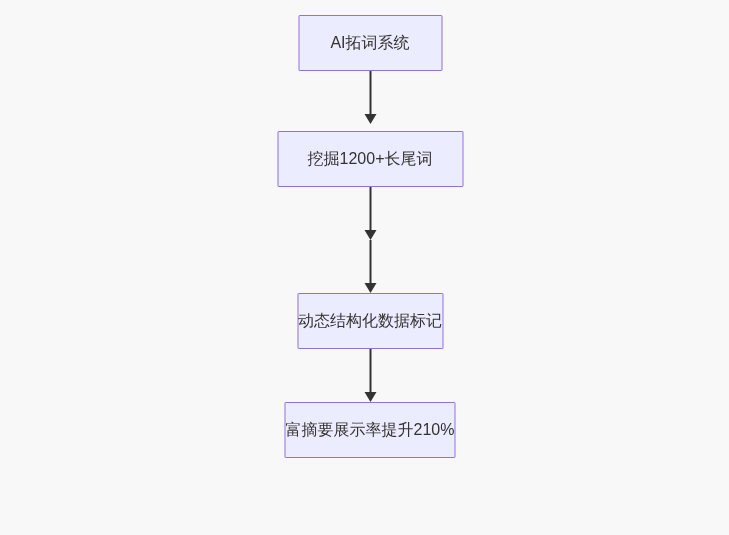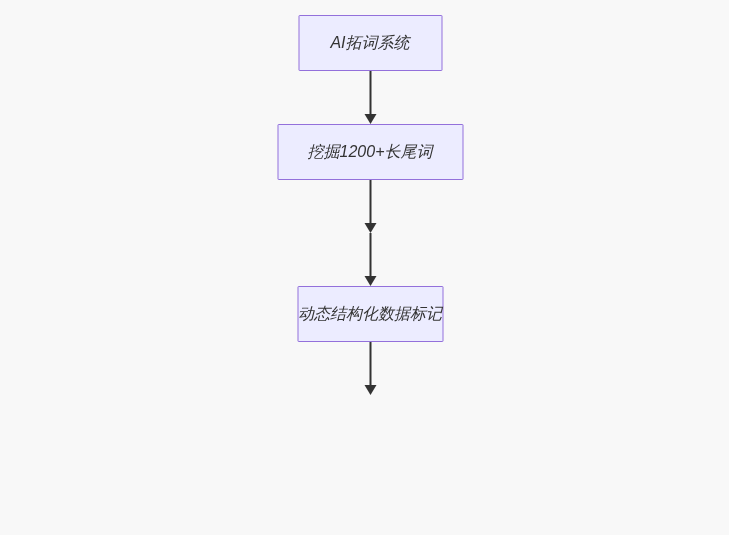--- a/index.html
+++ b/index.html
@@ -10,21 +10,20 @@
     width: 729px;
     height: 535px;
     background: var(--background, #f8f8f8);
     font-family: "Liberation Sans", "DejaVu Sans", sans-serif;
     overflow: hidden;
   }
   .canvas {
     position: relative;
     width: 729px;
     height: 527px;
-    font-style: italic;
   }
   .flow {
     position: absolute;
     top: 15px;
     left: 370px;
     transform: translateX(-50%);
     display: flex;
     flex-direction: column;
     align-items: center;
   }
@@ -37,21 +36,21 @@
     color: var(--node-text, #333333);
     font-size: 16px;
     display: flex;
     align-items: center;
     justify-content: center;
     text-align: center;
     white-space: nowrap;
   }
   
   .flow > :nth-child(1) { width: 144px; }
-  .flow > :nth-child(3) { width: 186px; }
+  .flow > :nth-child(3) { width: 186px; margin-top: 7px; }
   .flow > :nth-child(5) { width: 219px; }
   .flow > :nth-child(7) { width: 210px; }
   .flow > :nth-child(9) { width: 226px; }
   .edge {
     height: 53px;
     display: flex;
     flex-direction: column;
     align-items: center;
   }
   .edge .line {
@@ -93,15 +92,16 @@
       <div class="head"></div>
     </div>
 
     <div class="node">动态结构化数据标记</div>
 
     <div class="edge">
       <div class="line"></div>
       <div class="head"></div>
     </div>
 
+    <div class="node">富摘要展示率提升210%</div>
 
   </div>
 </div>
 
 </body></html>

